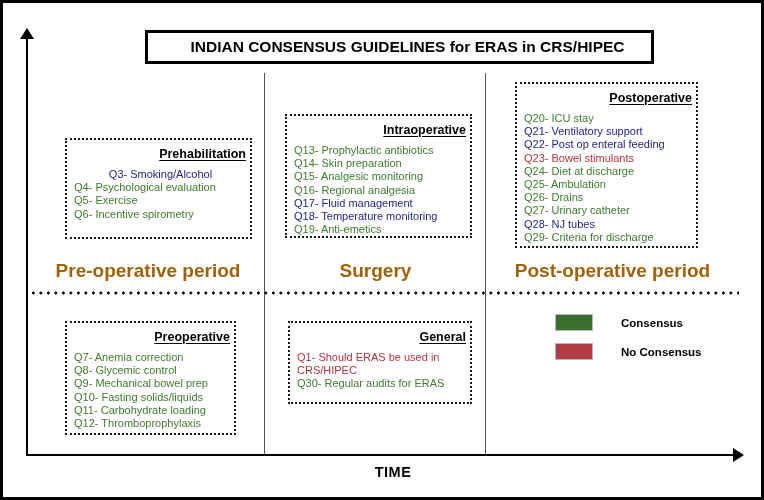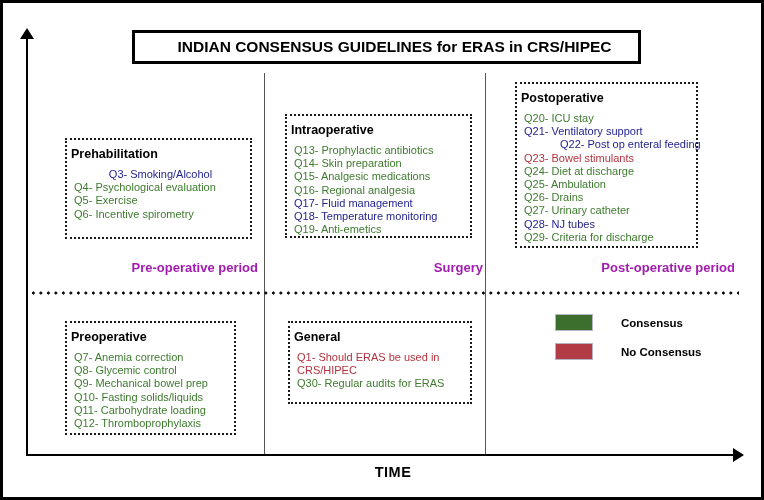--- a/index.html
+++ b/index.html
@@ -15,38 +15,38 @@
   
   .y-line{position:absolute;left:23px;top:34px;width:2px;height:419px;background:#000;}
   .y-arrow{position:absolute;left:17px;top:25px;width:0;height:0;
     border-left:7px solid transparent;border-right:7px solid transparent;border-bottom:11px solid #000;}
   .x-line{position:absolute;left:23px;top:451px;width:709px;height:2px;background:#000;}
   .x-arrow{position:absolute;left:730px;top:445px;width:0;height:0;
     border-top:7px solid transparent;border-bottom:7px solid transparent;border-left:11px solid #000;}
   .time-label{position:absolute;left:290px;top:461px;width:200px;text-align:center;
     font-size:14.5px;font-weight:bold;color:#000;letter-spacing:.5px;}
   
-  .title-box{position:absolute;left:129px;top:27px;width:509px;height:34px;box-sizing:border-box;
+  .title-box{position:absolute;left:142px;top:27px;width:509px;height:34px;box-sizing:border-box;
     border:3px solid #000;display:flex;align-items:center;justify-content:center;
     font-size:15.5px;font-weight:bold;color:#000;white-space:nowrap;padding-left:16px;}
   
   .divider{position:absolute;top:70px;width:1px;height:381px;background:#555;}
   .divider.d1{left:261px;}
   .divider.d2{left:482px;}
   .dotted-sep{position:absolute;left:28px;top:288px;width:708px;height:4px;
     background-image:radial-gradient(circle 1.6px at 2px 2px,#111 95%,transparent);
     background-size:7.5px 4px;background-repeat:repeat-x;}
-  .period-label{position:absolute;top:257px;font-size:13px;font-weight:bold;color:#a21caf;text-align:right;}
+  .period-label{position:absolute;top:257px;font-size:19px;font-weight:bold;color:#a16207;text-align:center;}
   .period-pre{left:35px;width:220px;}
   .period-surgery{left:265px;width:215px;}
   .period-post{left:487px;width:245px;}
   
   .qbox{position:absolute;box-sizing:border-box;border:2px dotted #1a1a1a;background:#fff;}
-  .qbox-title{text-align:left;font-size:12.5px;font-weight:bold;color:#000;
-    text-underline-offset:2px;margin:7px 4px 6px;}
+  .qbox-title{text-align:right;font-size:12.5px;font-weight:bold;color:#000;
+    text-decoration:underline;text-underline-offset:2px;margin:7px 4px 6px;}
   .q-items{padding:1px 3px 0 7px;}
   .q-item{font-size:11px;font-weight:normal;line-height:13.2px;white-space:nowrap;}
   .q-items.wrap .q-item{white-space:normal;}
   .box-prehabilitation{left:62px;top:135px;width:187px;height:101px;}
   .box-intraoperative{left:282px;top:111px;width:187px;height:124px;}
   .box-postoperative{left:512px;top:79px;width:183px;height:166px;}
   .box-preoperative{left:62px;top:318px;width:171px;height:114px;}
   .box-general{left:285px;top:318px;width:184px;height:83px;}
   
   .legend{position:absolute;left:552px;top:311px;width:205px;}
@@ -85,34 +85,34 @@
         <div class="q-item" style="color: rgb(62, 123, 47);">Q5- Exercise</div>
         <div class="q-item" style="color: rgb(62, 123, 47);">Q6- Incentive spirometry</div>
       </div>
   </div>
 
   <div class="qbox box-intraoperative">
     <div class="qbox-title">Intraoperative</div>
     <div class="q-items">
         <div class="q-item" style="color: rgb(62, 123, 47);">Q13- Prophylactic antibiotics</div>
         <div class="q-item" style="color: rgb(62, 123, 47);">Q14- Skin preparation</div>
-        <div class="q-item" style="color: rgb(62, 123, 47);">Q15- Analgesic medications</div>
+        <div class="q-item" style="color: rgb(62, 123, 47);">Q15- Analgesic monitoring</div>
         <div class="q-item" style="color: rgb(62, 123, 47);">Q16- Regional analgesia</div>
         <div class="q-item" style="color: rgb(30, 30, 140);">Q17- Fluid management</div>
         <div class="q-item" style="color: rgb(30, 30, 140);">Q18- Temperature monitoring</div>
         <div class="q-item" style="color: rgb(62, 123, 47);">Q19- Anti-emetics</div>
       </div>
   </div>
 
   <div class="qbox box-postoperative">
     <div class="qbox-title">Postoperative</div>
     <div class="q-items">
         <div class="q-item" style="color: rgb(62, 123, 47);">Q20- ICU stay</div>
         <div class="q-item" style="color: rgb(30, 30, 140);">Q21- Ventilatory support</div>
-        <div class="q-item" style="color: rgb(30, 30, 140); margin-left: 36px;">Q22- Post op enteral feeding</div>
+        <div class="q-item" style="color: rgb(30, 30, 140);">Q22- Post op enteral feeding</div>
         <div class="q-item" style="color: rgb(181, 50, 62);">Q23- Bowel stimulants</div>
         <div class="q-item" style="color: rgb(62, 123, 47);">Q24- Diet at discharge</div>
         <div class="q-item" style="color: rgb(62, 123, 47);">Q25- Ambulation</div>
         <div class="q-item" style="color: rgb(62, 123, 47);">Q26- Drains</div>
         <div class="q-item" style="color: rgb(62, 123, 47);">Q27- Urinary catheter</div>
         <div class="q-item" style="color: rgb(30, 30, 140);">Q28- NJ tubes</div>
         <div class="q-item" style="color: rgb(62, 123, 47);">Q29- Criteria for discharge</div>
       </div>
   </div>
 

